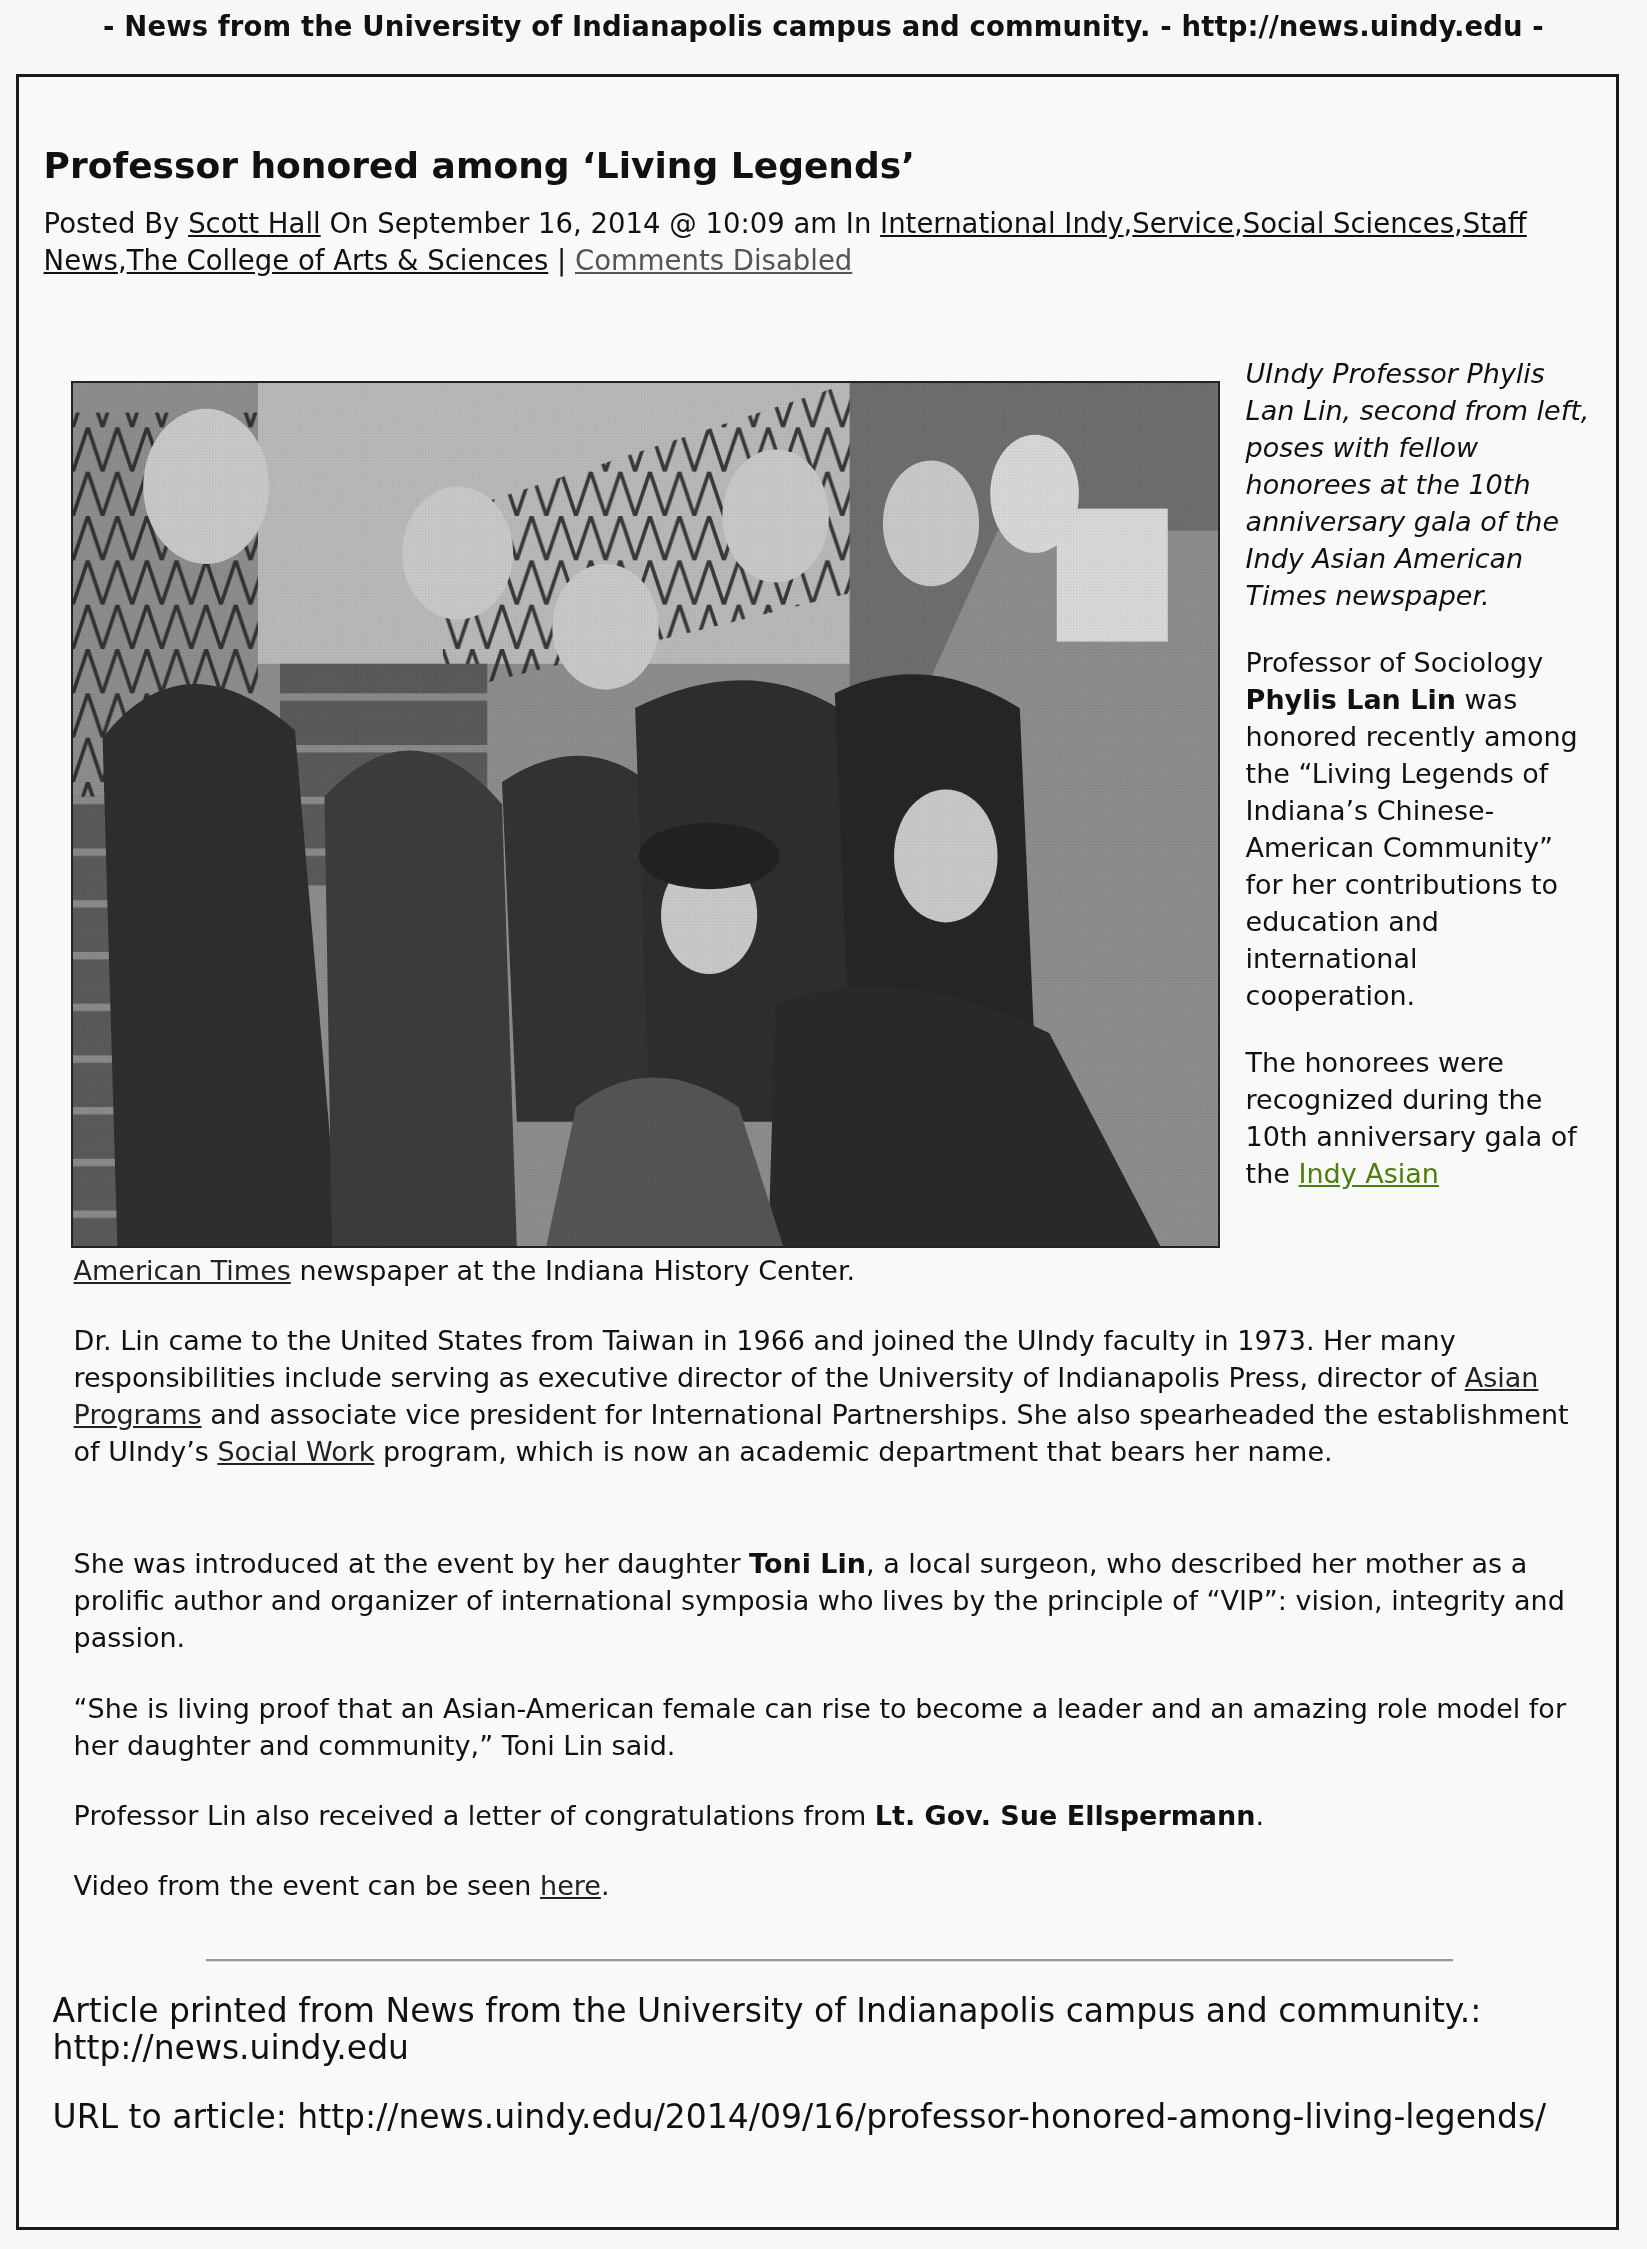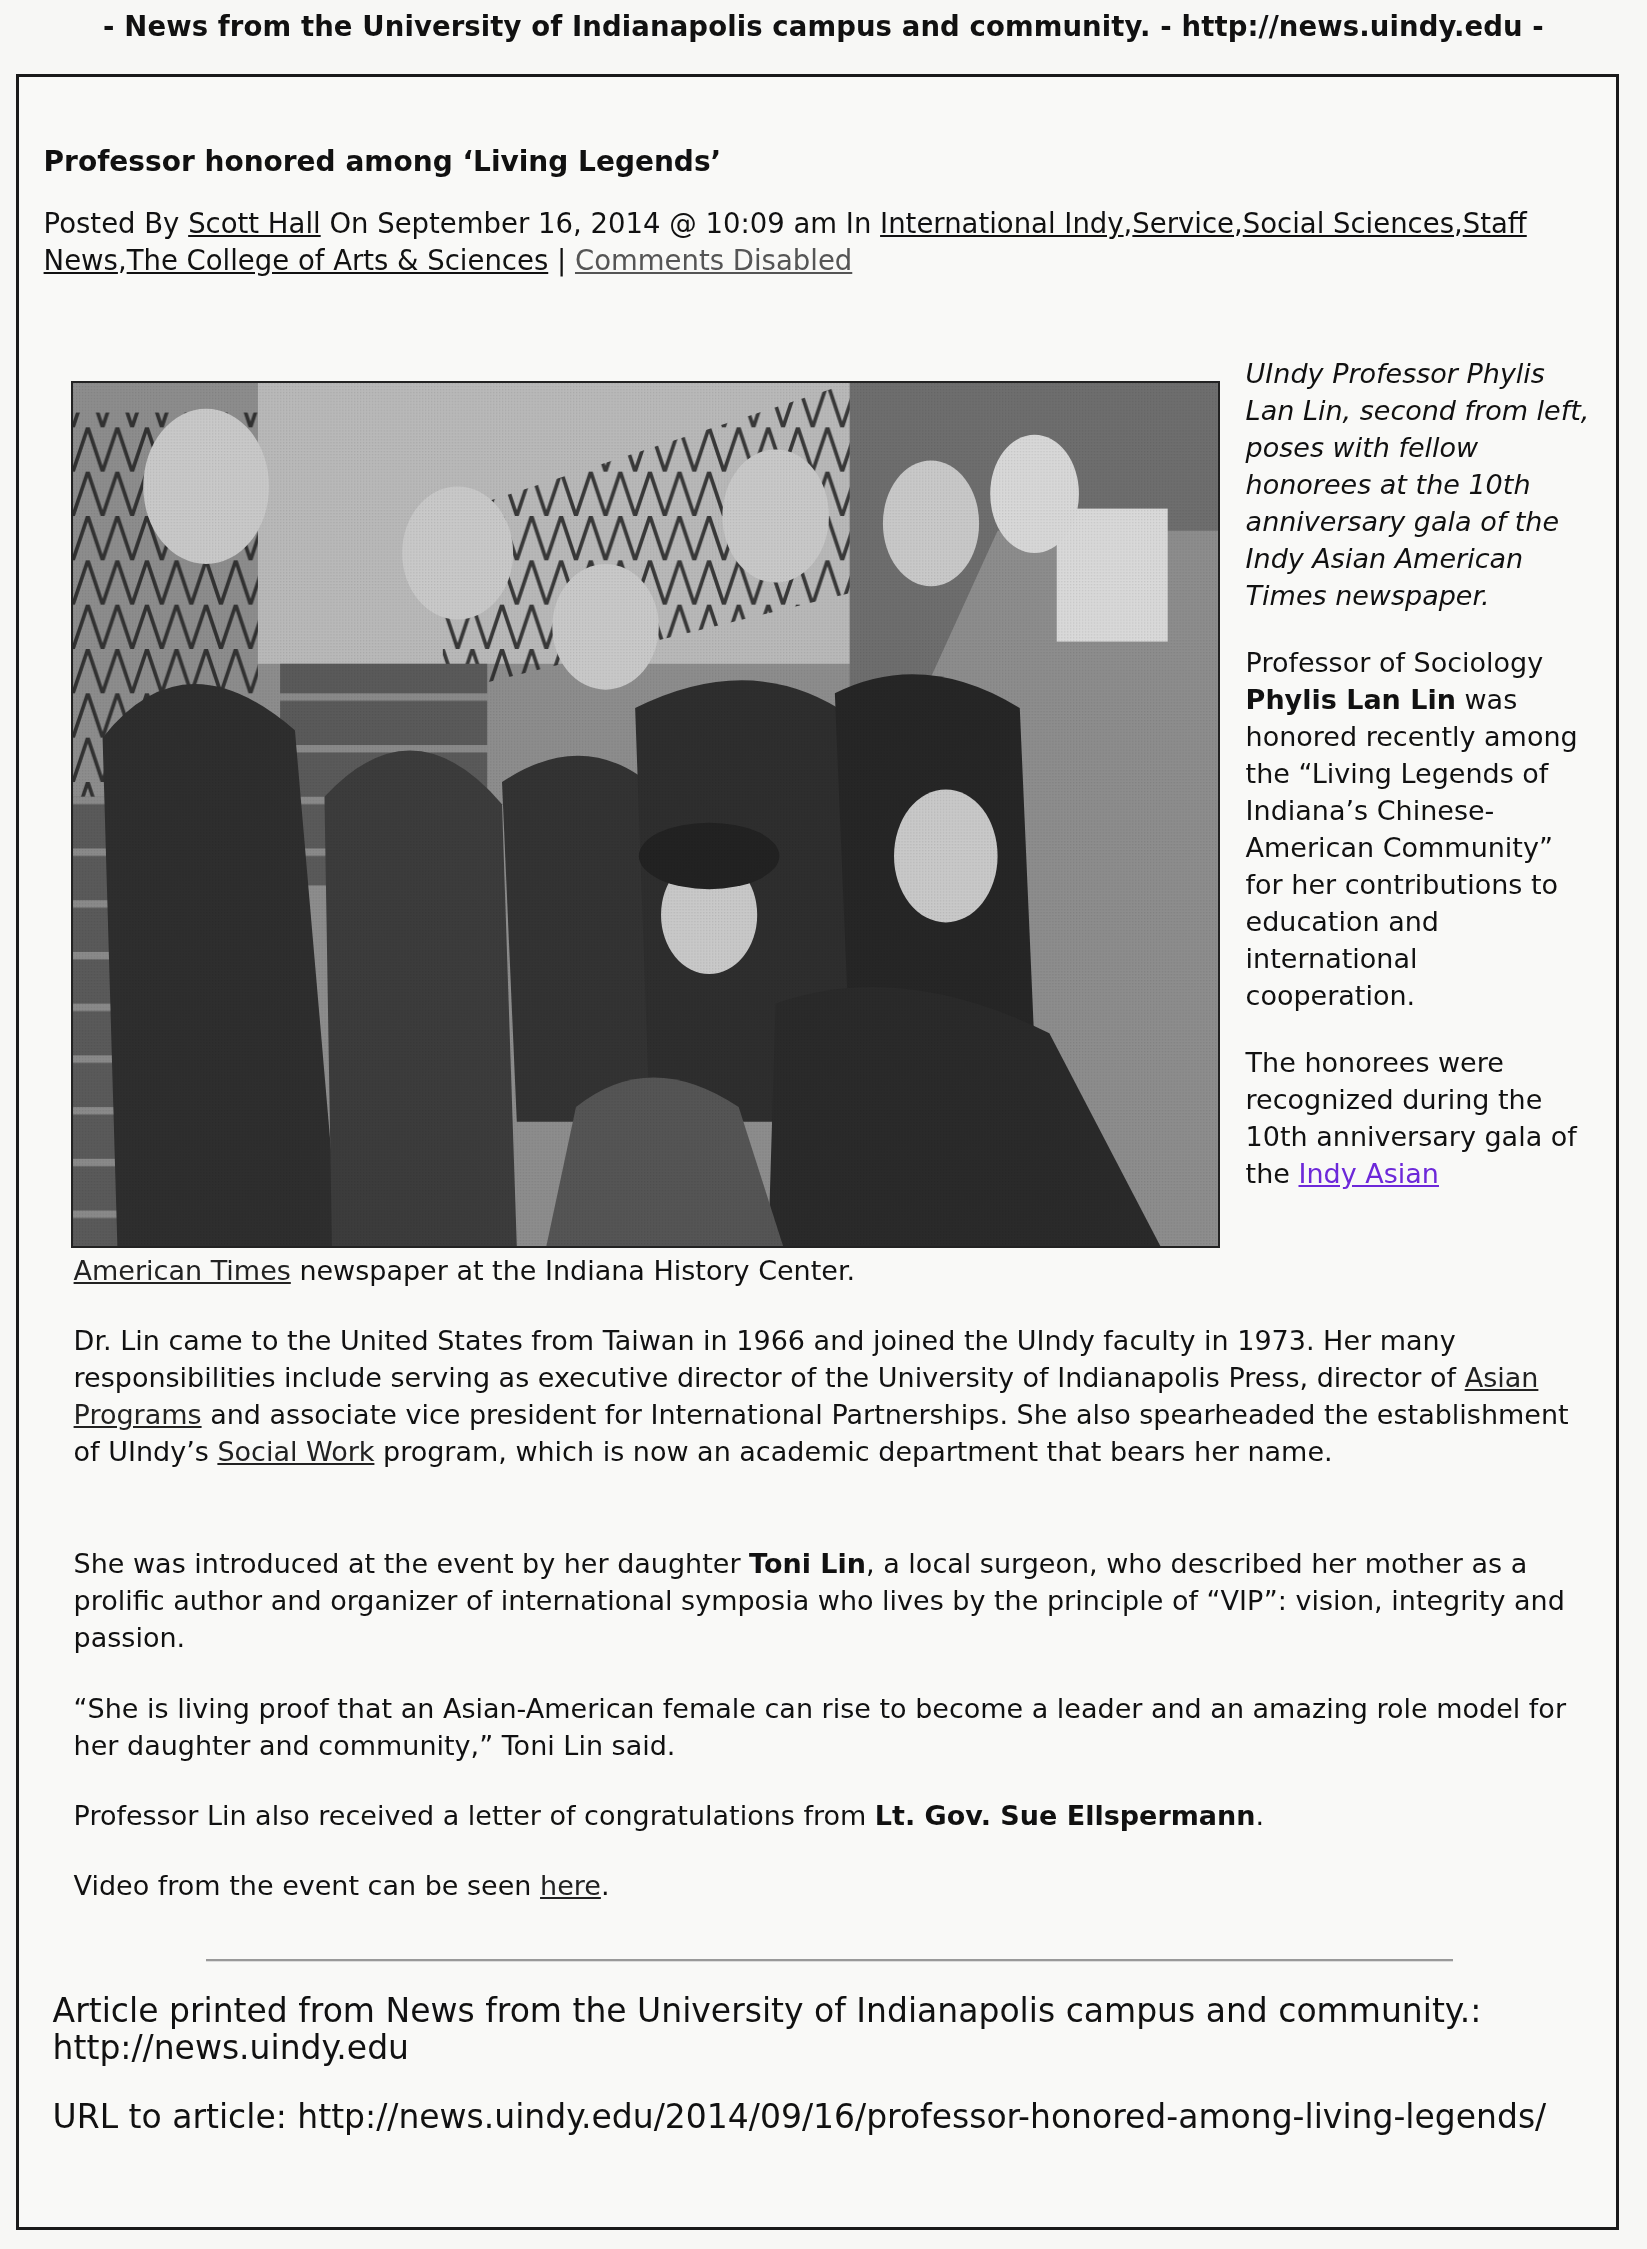--- a/index.html
+++ b/index.html
@@ -11,21 +11,21 @@
   .masthead {
     position: absolute; left: 0; top: 10.4px; width: 1647px; text-align: center;
     font-weight: bold; font-size: 27.5px; letter-spacing: 0.1px; color: #111;
   }
   .frame {
     position: absolute; left: 15.6px; top: 74px; width: 1603px; height: 2156px;
     border: 3px solid #1a1a1a; box-sizing: border-box; background: #f9f9f7;
   }
   .title {
     position: absolute; left: 25px; top: 68px; margin: 0;
-    font-size: 28px; font-weight: bold; color: #111;
+    font-size: 36px; font-weight: bold; color: #111;
   }
   .meta {
     position: absolute; left: 25px; top: 128px; width: 1484px;
     font-size: 27.5px; line-height: 37px; color: #111;
   }
   .meta a { color: #111; text-decoration: underline; }
   .meta a.dim { color: #555; }
   .photo {
     position: absolute; left: 52px; top: 304px; width: 1149px; height: 867px;
     border: 2.2px solid #222; box-sizing: border-box; overflow: hidden; background: #777;
@@ -36,21 +36,21 @@
     font-size: 27px; line-height: 37px; color: #111;
   }
   .sidecol p { margin: 0 0 30px 0; }
   .caption { font-style: italic; }
   .body-text {
     position: absolute; left: 55px; width: 1514px;
     font-size: 27px; line-height: 37px; color: #111;
   }
   .body-text p { margin: 0; }
   a.link { color: #222; text-decoration: underline; }
-  a.link-gray { color: #6d28d9; }
+  a.link-gray { color: #4d7c0f; }
   .rule {
     position: absolute; left: 187px; top: 1882px; width: 1247px; height: 0;
     border-top: 2.2px solid #999; border-bottom: 0.7px solid #ddd;
   }
   .footer {
     position: absolute; left: 34px; width: 1543px;
     font-size: 33px; line-height: 37px; color: #111;
   }
   .footer b { font-weight: normal; }
 </style>

